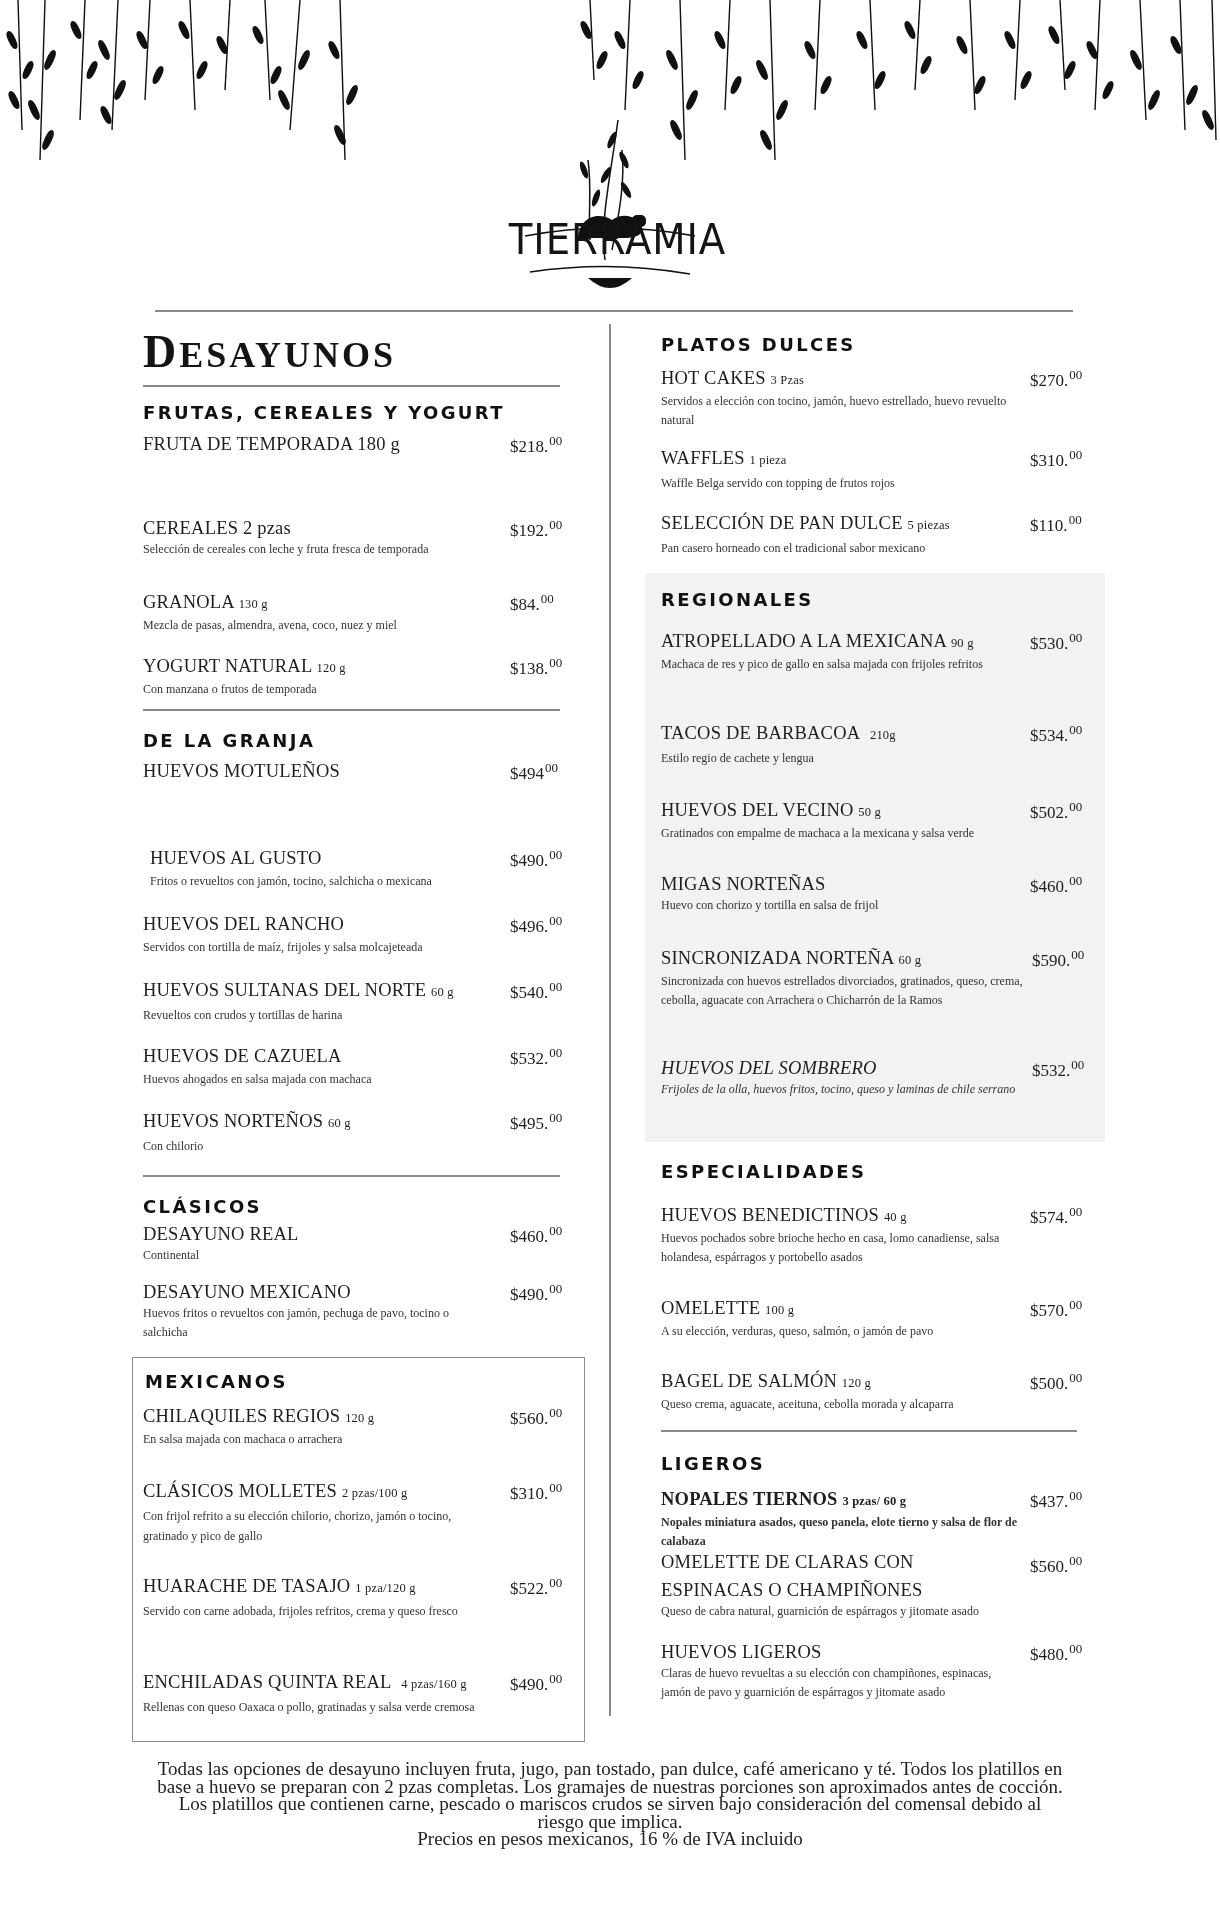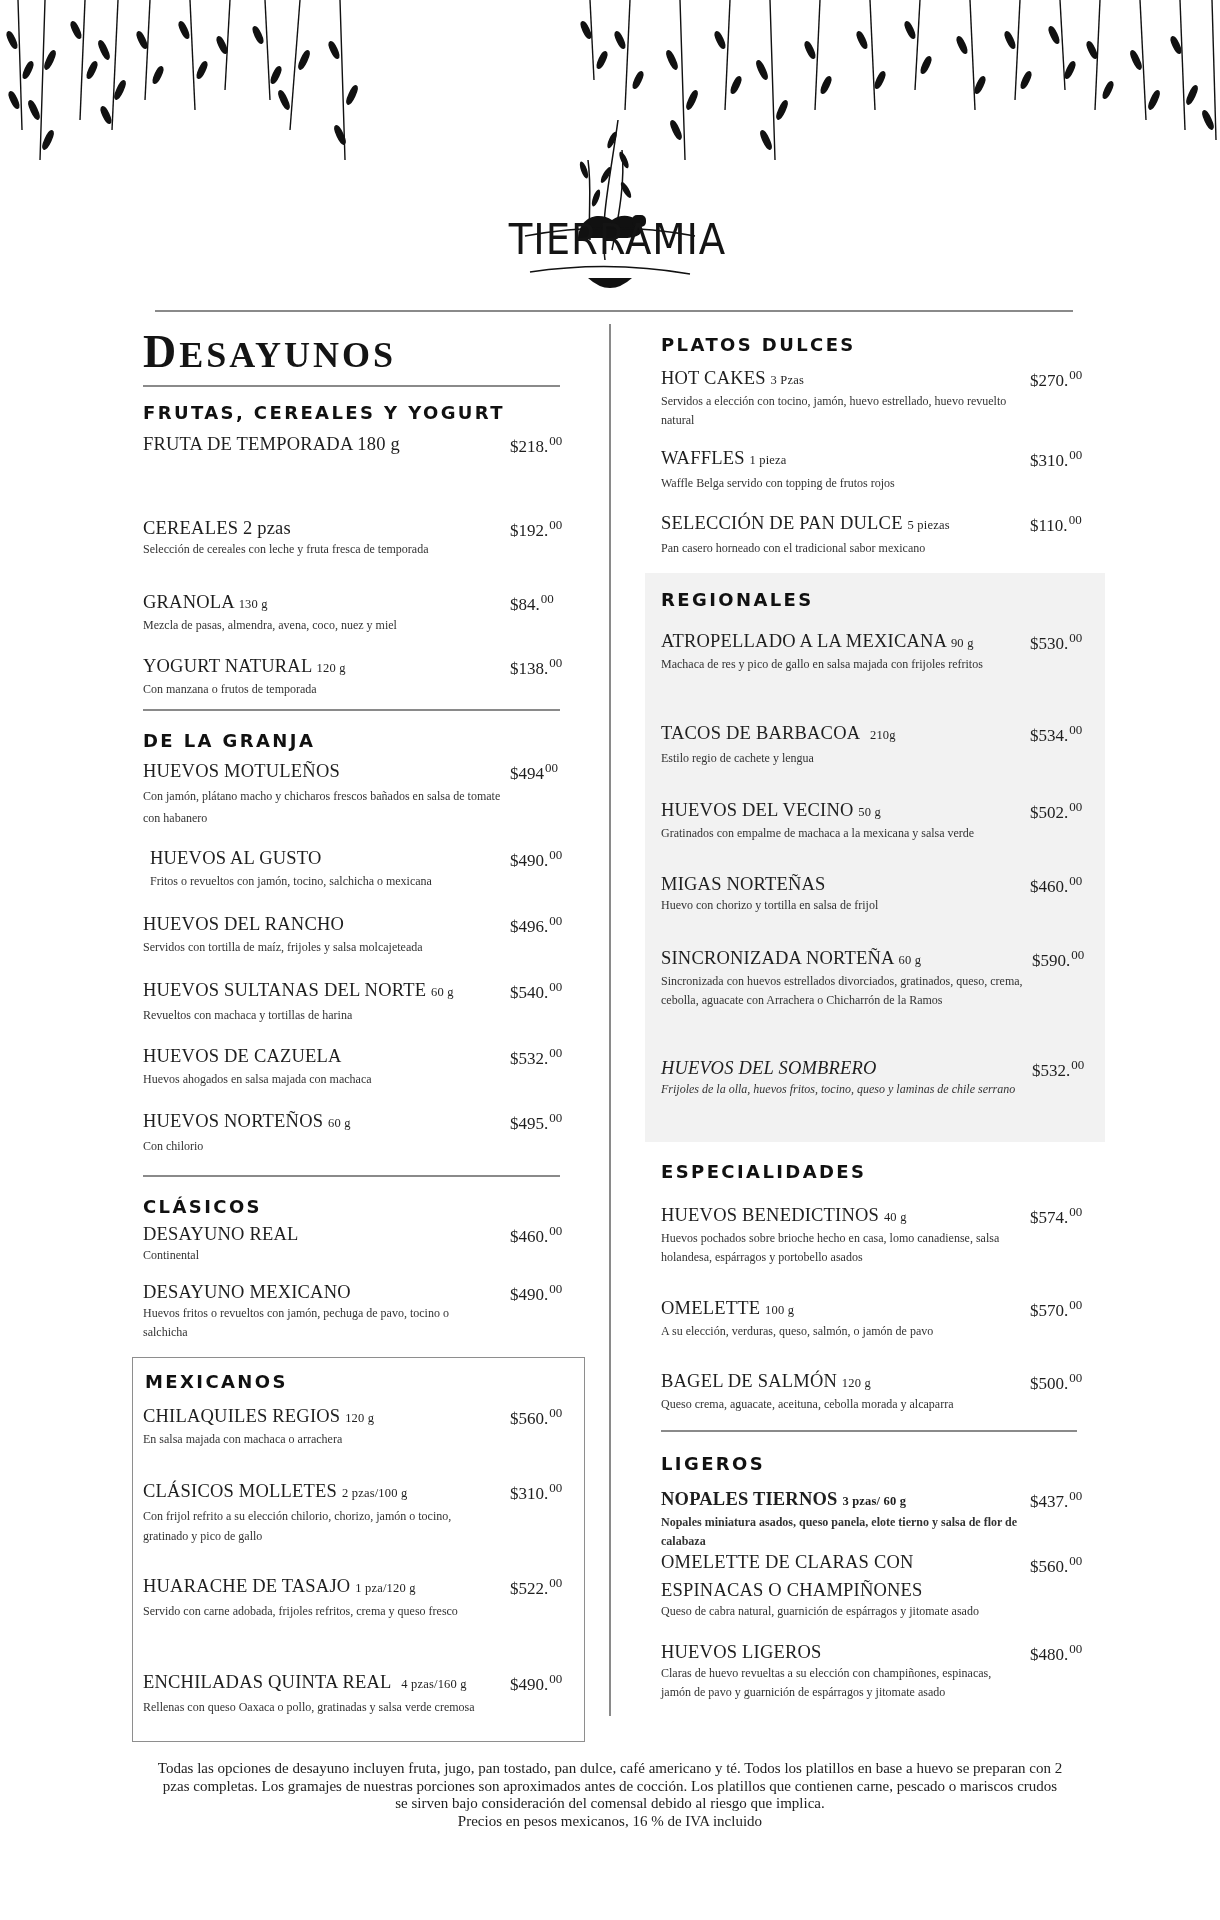--- a/index.html
+++ b/index.html
@@ -32,21 +32,21 @@
   .item-desc { font-size:12px; color:#333; line-height:19px; margin-top:1px; }
   .price { position:absolute; font-size:17px; color:#1e1e1e; white-space:nowrap; }
   .price sup { font-size:13px; vertical-align:7px; margin-left:1px; }
 
   .hr-rule { position:absolute; height:2px; background:#8a8a8a; }
 
   .regionales-box { position:absolute; left:645px; top:573px; width:460px; height:569px; background:#f2f2f2; }
   .mexicanos-box { position:absolute; left:132px; top:1357px; width:453px; height:385px; border:1.5px solid #8e8e8e; }
 
   .footer { position:absolute; left:155px; top:1760px; width:910px; text-align:center;
-    font-size:15px; line-height:17.5px; color:#222; }
+    font-size:19px; line-height:17.5px; color:#222; }
 </style>
 </head>
 <body>
 
 <svg class="vines left" viewBox="0 0 370 170" preserveAspectRatio="none">
   <g stroke="#111" stroke-width="1.4" fill="#111">
     <path d="M18 0 L22 130" fill="none"></path>
       <path d="M45 0 L40 160" fill="none"></path>
       <path d="M85 0 L80 120" fill="none"></path>
     <path d="M118 0 L112 130" fill="none"></path>
@@ -192,39 +192,38 @@
   <div class="item-desc">Con manzana o frutos de temporada</div>
 </div>
 <div class="price" style="left:510px;top:655px;"><span>$138.</span><sup>00</sup></div>
 
 <div class="hr-rule" style="left:143px;top:709px;width:417px;"></div>
 
 <div class="section-title" style="left:143px;top:730px;">DE LA GRANJA</div>
 
 <div class="item" style="left:143px;top:760px;width:370px;">
   <div class="item-name">HUEVOS MOTULEÑOS</div>
-  <div class="item-desc" style="line-height:22px;margin-top:3px;">Con jamón, plátano macho y chicharos frescos bañados en salsa de tomate con habanero</div>
 </div>
 <div class="price" style="left:510px;top:760px;"><span>$494</span><sup>00</sup></div>
 
 <div class="item" style="left:150px;top:847px;width:370px;">
   <div class="item-name">HUEVOS AL GUSTO</div>
   <div class="item-desc" style="margin-top:3px;">Fritos o revueltos con jamón, tocino, salchicha o mexicana</div>
 </div>
 <div class="price" style="left:510px;top:847px;"><span>$490.</span><sup>00</sup></div>
 
 <div class="item" style="left:143px;top:913px;width:370px;">
   <div class="item-name">HUEVOS DEL RANCHO</div>
   <div class="item-desc" style="margin-top:3px;">Servidos con tortilla de maíz, frijoles y salsa molcajeteada</div>
 </div>
 <div class="price" style="left:510px;top:913px;"><span>$496.</span><sup>00</sup></div>
 
 <div class="item" style="left:143px;top:979px;width:370px;">
   <div class="item-name"><span>HUEVOS SULTANAS DEL NORTE</span> <span class="qty">60 g</span></div>
-  <div class="item-desc" style="margin-top:3px;">Revueltos con machaca y tortillas de harina</div>
+  <div class="item-desc" style="margin-top:3px;">Revueltos con crudos y tortillas de harina</div>
 </div>
 <div class="price" style="left:510px;top:979px;"><span>$540.</span><sup>00</sup></div>
 
 <div class="item" style="left:143px;top:1045px;width:370px;">
   <div class="item-name">HUEVOS DE CAZUELA</div>
   <div class="item-desc" style="margin-top:3px;">Huevos ahogados en salsa majada con machaca</div>
 </div>
 <div class="price" style="left:510px;top:1045px;"><span>$532.</span><sup>00</sup></div>
 
 <div class="item" style="left:143px;top:1110px;width:370px;">

